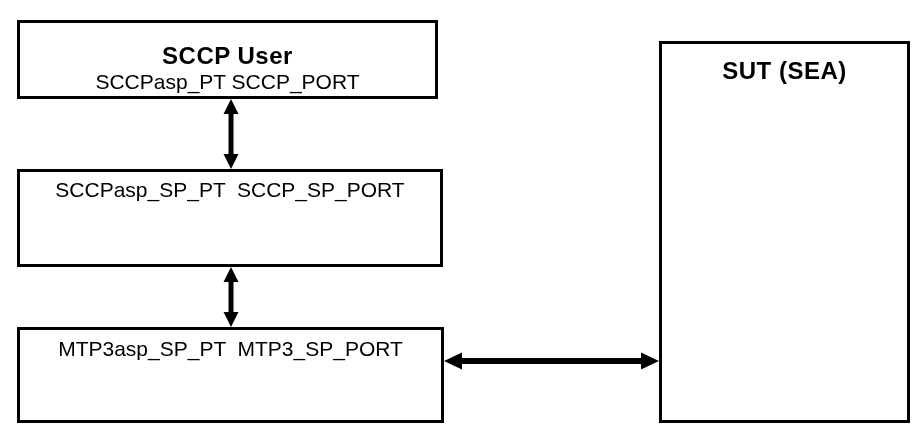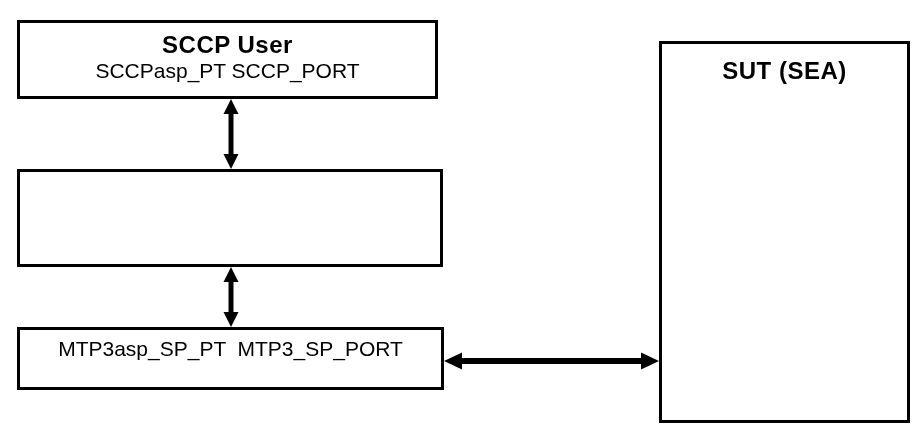--- a/index.html
+++ b/index.html
@@ -31,43 +31,44 @@
     font-size: 24px;
     line-height: 30px;
     white-space: pre;
     letter-spacing: 0.5px;
   }
   .box-ports {
     font-size: 21px;
     line-height: 22px;
     white-space: pre;
   }
-  #box-sccp-user   { left: 17px;  top: 20px;  width: 421px; height: 79px;  padding-top: 7px; }
+  #box-sccp-user   { left: 17px;  top: 20px;  width: 421px; height: 79px;  padding-top: 18px; }
   #box-sccp        { left: 17px;  top: 169px; width: 426px; height: 98px;  padding-top: 7px; }
-  #box-system-mtp3 { left: 17px;  top: 327px; width: 427px; height: 63px;  padding-top: 8px; }
+  #box-system-mtp3 { left: 17px;  top: 327px; width: 427px; height: 96px;  padding-top: 8px; }
   #box-sut         { left: 659px; top: 41px;  width: 251px; height: 382px; padding-top: 12px; }
   .arrow {
     position: absolute;
     display: block;
   }
   #arrow-sccpuser-sccp { left: 219px; top: 99px;  }
   #arrow-sccp-system   { left: 219px; top: 267px; }
   #arrow-system-sut    { left: 444px; top: 349px; }
 </style>
 </head>
 <body>
 
 <div class="canvas">
 
   <div class="box" id="box-sccp-user">
     <div class="box-title">SCCP User</div>
     <div class="box-ports">SCCPasp_PT SCCP_PORT</div>
   </div>
 
   <div class="box" id="box-sccp">
+    <div class="box-ports">SCCPasp_SP_PT  SCCP_SP_PORT</div>
   </div>
 
   <div class="box" id="box-system-mtp3">
     <div class="box-ports">MTP3asp_SP_PT  MTP3_SP_PORT</div>
   </div>
 
   <div class="box" id="box-sut">
     <div class="box-title">SUT (SEA)</div>
   </div>
 

